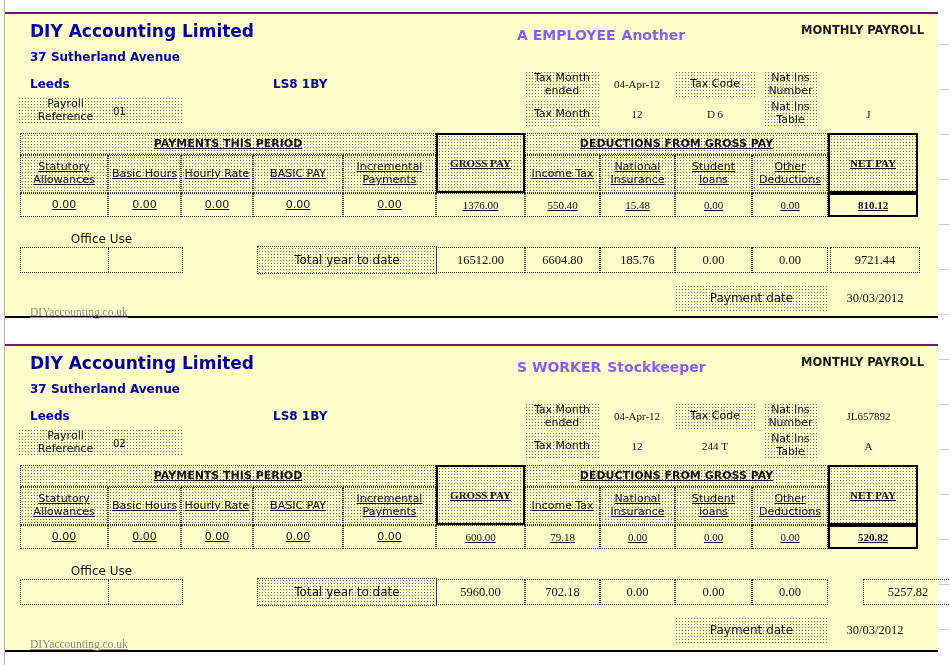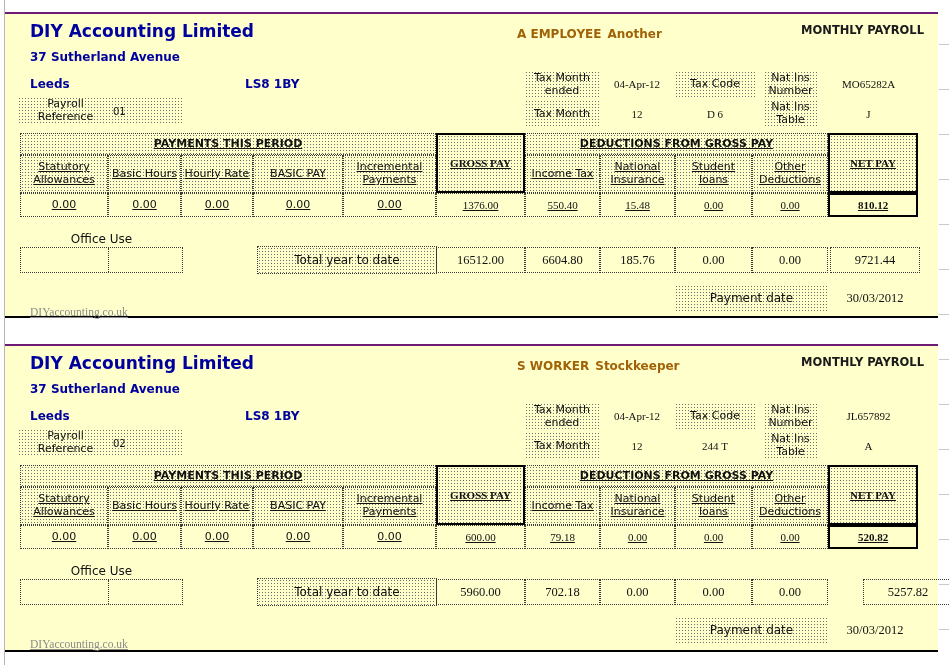--- a/index.html
+++ b/index.html
@@ -27,22 +27,22 @@
   .slip-2 { height:308px; }
   .dotted {
     background-image:radial-gradient(circle, #6e6e6e 0.65px, transparent 0.8px);
     background-size:3px 3px;
   }
   .dotted-border { border:1px dotted #3a3a3a; }
   .company-name { position:absolute; left:25px; top:7px; font-size:17px; font-weight:bold; color:#00009E; }
   .addr { position:absolute; font-size:12px; font-weight:bold; color:#00009E; }
   .addr1 { left:25px; top:36px; }
   .city  { left:25px; top:63px; }
-  .postcode { left:240px; top:63px;text-align:center; }
-  .employee { position:absolute; left:512px; top:13px; font-size:12px; font-weight:bold; color:#a16207; }
+  .postcode { left:268px; top:63px;text-align:center; }
+  .employee { position:absolute; left:512px; top:13px; font-size:14px; font-weight:bold; color:#8b5cf6; }
   .employee .role { margin-left:6px; }
   .payroll-type { position:absolute; right:14px; top:9px; font-size:11.5px; font-weight:bold; color:#1a1a1a; }
   .ref-box {
     position:absolute; left:13px; top:83px; width:165px; height:28px;
     display:flex; align-items:center;
   }
   .ref-box .lbl { flex:0 0 95px; text-align:center; font-size:11px; line-height:1.15; }
   .ref-box .val { flex:1; text-align:left; font-size:10px; }
   .taxgrid { position:absolute; left:520px; top:57px; width:395px; height:57px; }
   .taxgrid .cell { position:absolute; display:flex; align-items:center; justify-content:center; text-align:center; font-size:11px; line-height:1.15; }
@@ -120,21 +120,20 @@
   <div class="ref-box dotted">
     <div class="lbl">Payroll Reference</div>
     <div class="val">01</div>
   </div>
 
   <div class="taxgrid">
     <div class="cell r1 ca dotted">Tax Month ended</div>
     <div class="cell r1 cb serifval">04-Apr-12</div>
     <div class="cell r1 cc dotted">Tax Code</div>
     <div class="cell r1 cd dotted">Nat Ins Number</div>
-    <div class="cell r1 ce serifval">MO65282A</div>
     <div class="cell r2 ca dotted">Tax Month</div>
     <div class="cell r2 cb serifval">12</div>
     <div class="cell r2 cc serifval">D 6</div>
     <div class="cell r2 cd dotted">Nat Ins Table</div>
     <div class="cell r2 ce serifval">J</div>
   </div>
 
   <div class="paytable">
     <div class="cell dotted dotted-border hdr-span" style="grid-column:1/6; grid-row:1;">PAYMENTS THIS PERIOD</div>
     <div class="cell dotted solidcell" style="grid-column:6; grid-row:1/3;">GROSS PAY</div>

